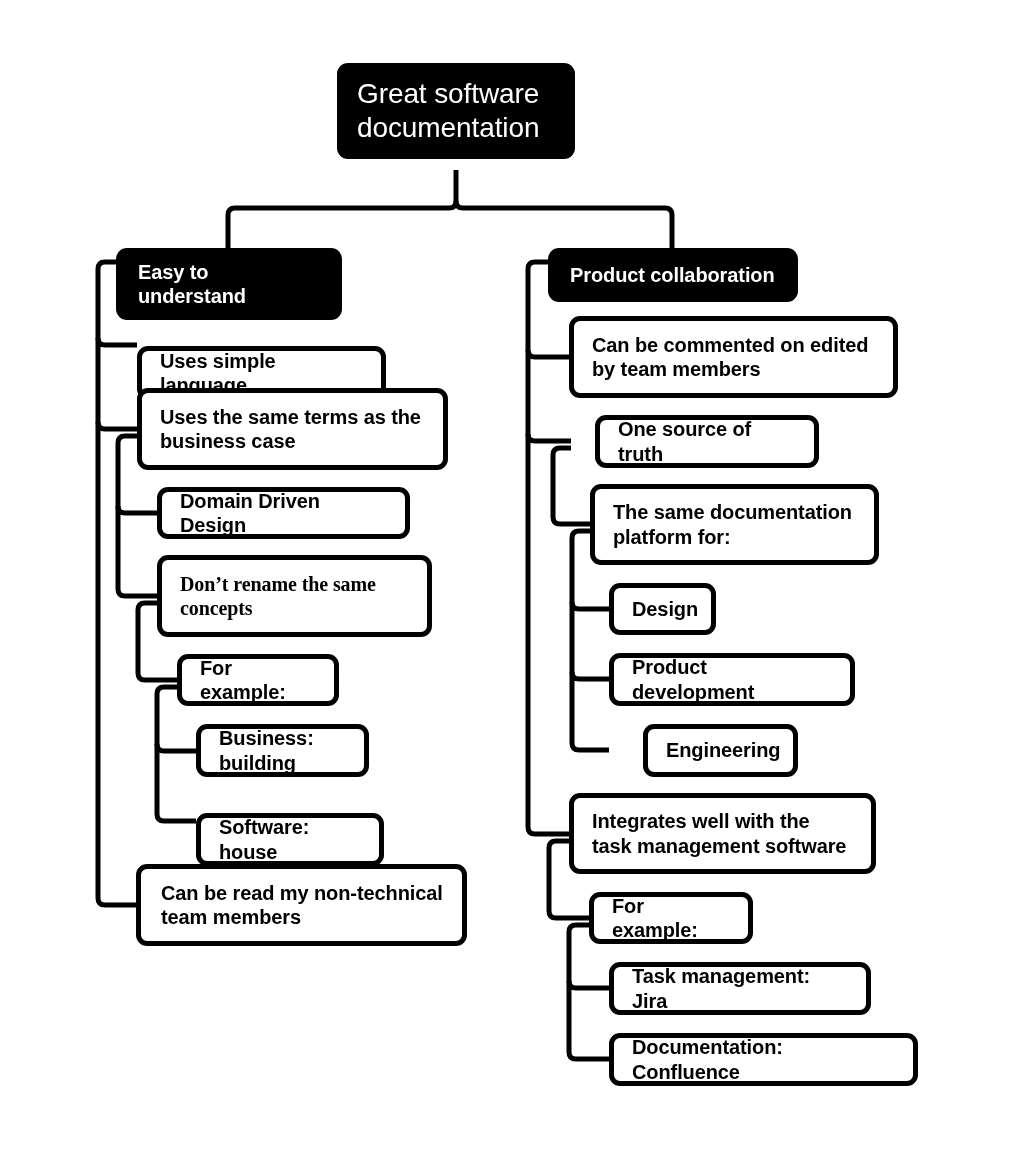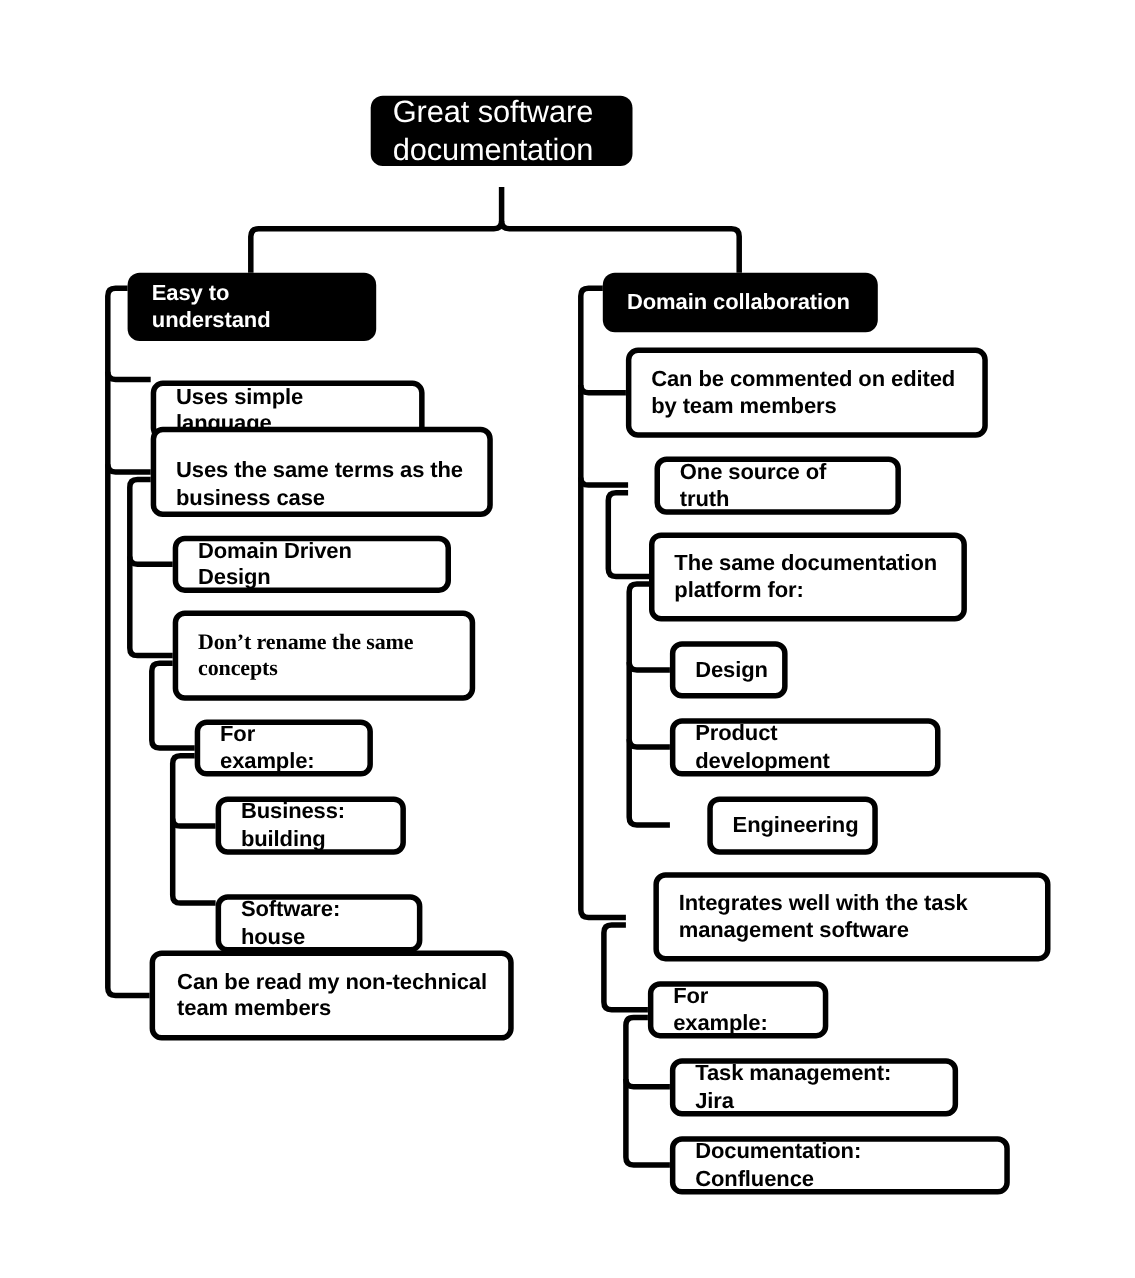--- a/index.html
+++ b/index.html
@@ -96,30 +96,30 @@
     <path d="M 572 602 Q 572 609 579 609 L 609 609" fill="none" stroke="#000" stroke-width="5"></path>
     <path d="M 572 672 Q 572 679 579 679 L 609 679" fill="none" stroke="#000" stroke-width="5"></path>
 
     <path d="M 569 841 L 556 841 Q 549 841 549 848 L 549 911 Q 549 918 556 918 L 589 918" fill="none" stroke="#000" stroke-width="5"></path>
 
     <path d="M 589 925 L 576 925 Q 569 925 569 932 L 569 1052 Q 569 1059 576 1059 L 609 1059" fill="none" stroke="#000" stroke-width="5"></path>
     <path d="M 569 981 Q 569 988 576 988 L 609 988" fill="none" stroke="#000" stroke-width="5"></path>
   </svg>
 
   <div id="nodes-layer">
-      <div class="node node-root" style="left: 337px; top: 87px; width: 238px; height: 64px;">
+      <div class="node node-root" style="left: 337px; top: 63px; width: 238px; height: 96px;">
         <span class="node-text">Great software documentation</span>
       </div>
-      <div class="node node-branch" style="left: 116px; top: 248px; width: 226px; height: 62px; justify-content: center;">
+      <div class="node node-branch" style="left: 116px; top: 248px; width: 226px; height: 72px; justify-content: center;">
         <span class="node-text">Easy to understand</span>
       </div>
       <div class="node node-leaf" style="left: 137px; top: 318px; width: 249px; height: 54px; margin-top: 28px;">
         <span class="node-text">Uses simple language</span>
       </div>
-      <div class="node node-leaf" style="left: 137px; top: 388px; width: 311px; height: 82px; align-items: flex-end;">
+      <div class="node node-leaf" style="left: 137px; top: 388px; width: 311px; height: 82px;">
         <span class="node-text">Uses the same terms as the business case</span>
       </div>
       <div class="node node-leaf" style="left: 157px; top: 487px; width: 253px; height: 52px;">
         <span class="node-text">Domain Driven Design</span>
       </div>
       <div class="node node-leaf" style="left: 157px; top: 555px; width: 275px; height: 82px; font-family: Liberation Serif, serif;">
         <span class="node-text">Don’t  rename the same concepts</span>
       </div>
       <div class="node node-leaf" style="left: 177px; top: 654px; width: 162px; height: 52px;">
         <span class="node-text">For example:</span>
@@ -127,41 +127,41 @@
       <div class="node node-leaf" style="left: 196px; top: 724px; width: 173px; height: 53px;">
         <span class="node-text">Business: building</span>
       </div>
       <div class="node node-leaf" style="left: 196px; top: 795px; width: 188px; height: 53px; margin-top: 18px;">
         <span class="node-text">Software: house</span>
       </div>
       <div class="node node-leaf" style="left: 136px; top: 864px; width: 331px; height: 82px; padding-left: 20px;">
         <span class="node-text">Can be read my non-technical team members</span>
       </div>
       <div class="node node-branch" style="left: 548px; top: 248px; width: 250px; height: 54px;">
-        <span class="node-text">Domain collaboration</span>
+        <span class="node-text">Product collaboration</span>
       </div>
       <div class="node node-leaf" style="left: 569px; top: 316px; width: 329px; height: 82px;">
         <span class="node-text">Can be commented on edited by team members</span>
       </div>
       <div class="node node-leaf" style="left: 595px; top: 415px; width: 224px; height: 53px;">
         <span class="node-text">One source of truth</span>
       </div>
       <div class="node node-leaf" style="left: 590px; top: 484px; width: 289px; height: 81px;">
         <span class="node-text">The same documentation platform for:</span>
       </div>
       <div class="node node-leaf" style="left: 609px; top: 583px; width: 107px; height: 52px;">
         <span class="node-text">Design</span>
       </div>
       <div class="node node-leaf" style="left: 609px; top: 653px; width: 246px; height: 53px;">
         <span class="node-text">Product development</span>
       </div>
       <div class="node node-leaf" style="left: 609px; top: 724px; width: 155px; height: 53px; margin-left: 34px;">
         <span class="node-text">Engineering</span>
       </div>
-      <div class="node node-leaf" style="left: 569px; top: 793px; width: 361px; height: 81px; margin-left: 25px;">
+      <div class="node node-leaf" style="left: 569px; top: 793px; width: 307px; height: 81px;">
         <span class="node-text">Integrates well with the task management software</span>
       </div>
       <div class="node node-leaf" style="left: 589px; top: 892px; width: 164px; height: 52px;">
         <span class="node-text">For example:</span>
       </div>
       <div class="node node-leaf" style="left: 609px; top: 962px; width: 262px; height: 53px;">
         <span class="node-text">Task management: Jira</span>
       </div>
       <div class="node node-leaf" style="left: 609px; top: 1033px; width: 309px; height: 53px;">
         <span class="node-text">Documentation: Confluence</span>

